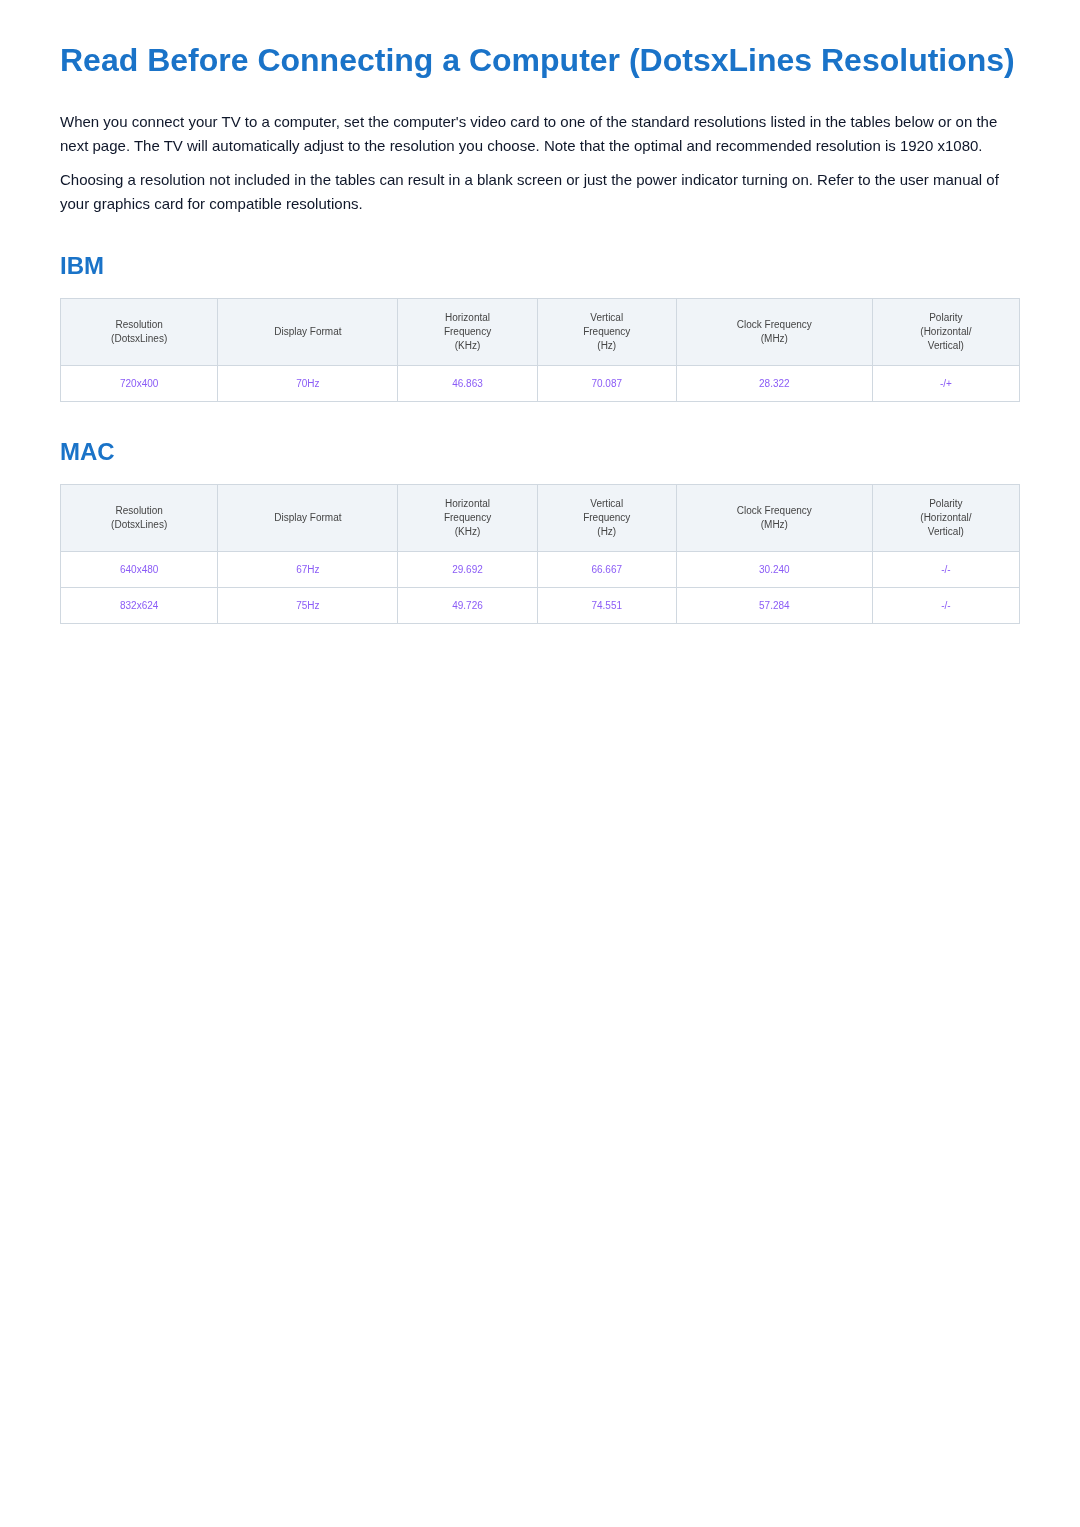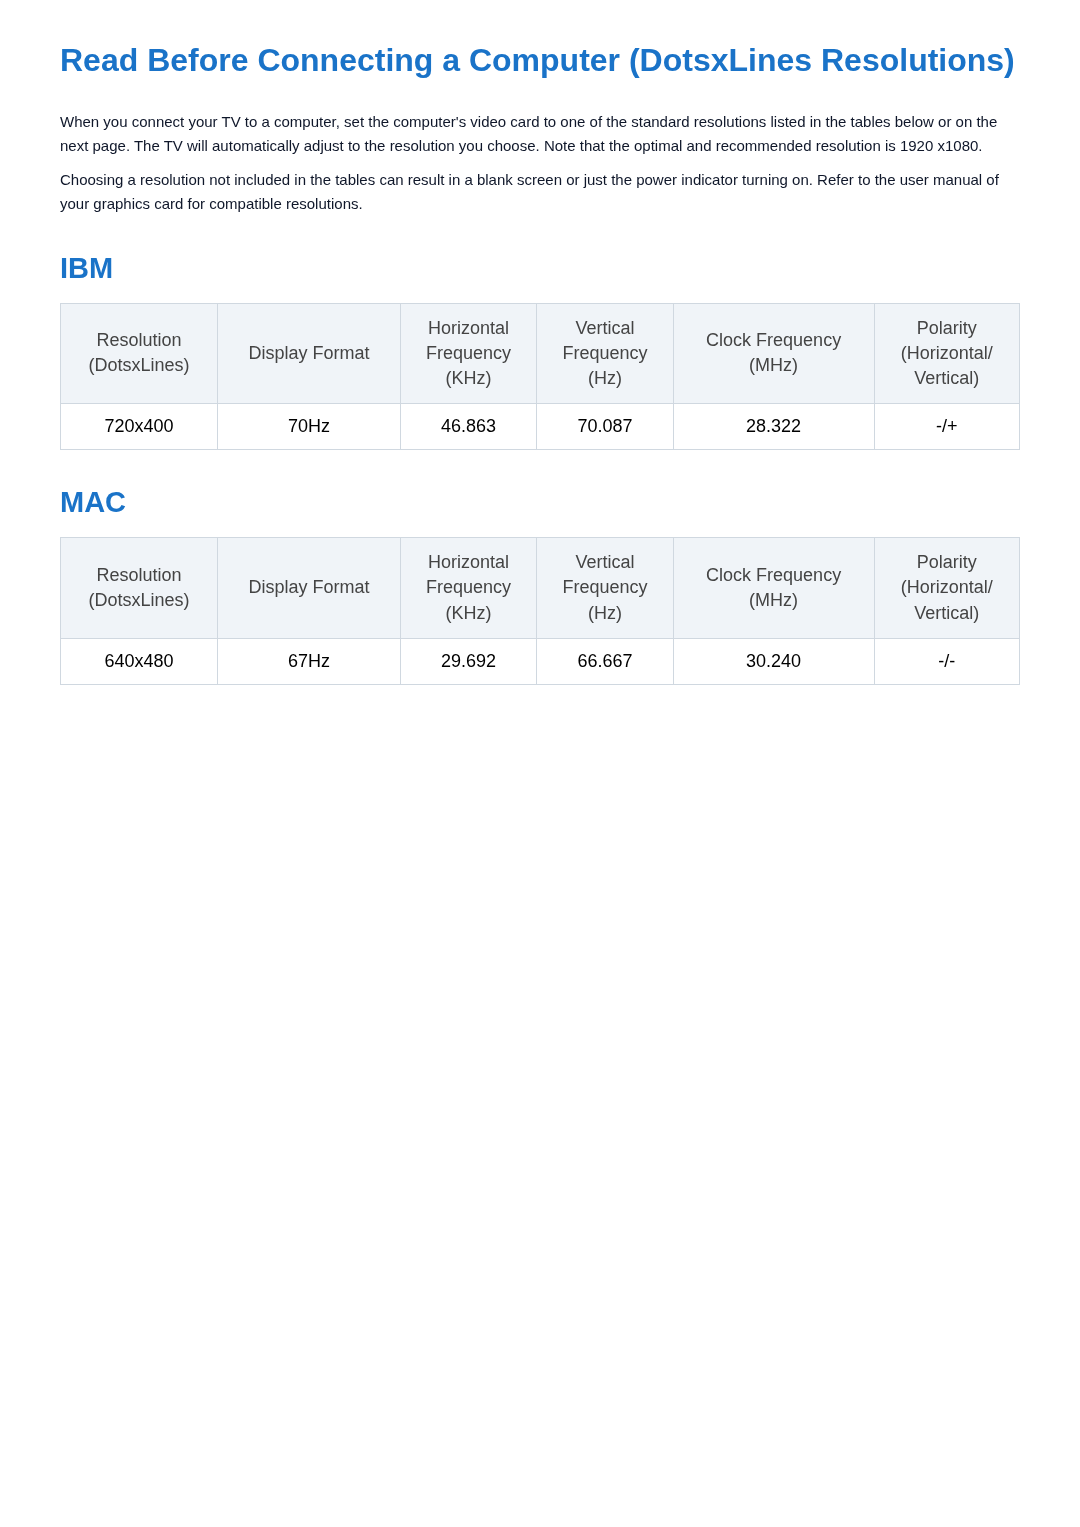--- a/index.html
+++ b/index.html
@@ -26,52 +26,52 @@
     }
 
     .intro-text {
       font-size: 15px;
       line-height: 1.6;
       color: #0f172a;
       margin-bottom: 10px;
     }
 
     .section-title {
-      font-size: 29px;
+      font-size: 24px;
       font-weight: bold;
       color: #1a73c8;
       margin-top: 36px;
       margin-bottom: 18px;
     }
 
     table {
       width: 100%;
       border-collapse: collapse;
-      font-size: 18px;
+      font-size: 10px;
       margin-bottom: 10px;
     }
 
     th {
       background-color: #f0f4f8;
       color: #444;
       font-weight: normal;
       text-align: center;
       padding: 12px 10px;
       border: 1px solid #d0d8e0;
       vertical-align: middle;
       line-height: 1.4;
     }
 
     td {
       text-align: center;
       padding: 12px 10px;
       border: 1px solid #d0d8e0;
       vertical-align: middle;
       background-color: #ffffff;
-      color: #000000;
+      color: #8b5cf6;
     }
   </style>
 </head>
 <body>
 
 <h1 class="page-title">Read Before Connecting a Computer (DotsxLines Resolutions)</h1>
 
 <p class="intro-text">When you connect your TV to a computer, set the computer's video card to one of the standard resolutions listed in the tables below or on the next page. The TV will automatically adjust to the resolution you choose. Note that the optimal and recommended resolution is 1920 x1080.</p>
 <p class="intro-text">Choosing a resolution not included in the tables can result in a blank screen or just the power indicator turning on. Refer to the user manual of your graphics card for compatible resolutions.</p>
 
@@ -115,14 +115,22 @@
   </thead>
   <tbody>
     <tr>
       <td>640x480</td>
       <td>67Hz</td>
       <td>29.692</td>
       <td>66.667</td>
       <td>30.240</td>
       <td>-/-</td>
     </tr>
+    <tr>
+      <td>832x624</td>
+      <td>75Hz</td>
+      <td>49.726</td>
+      <td>74.551</td>
+      <td>57.284</td>
+      <td>-/-</td>
+    </tr>
   </tbody>
 </table>
 
 </body></html>

